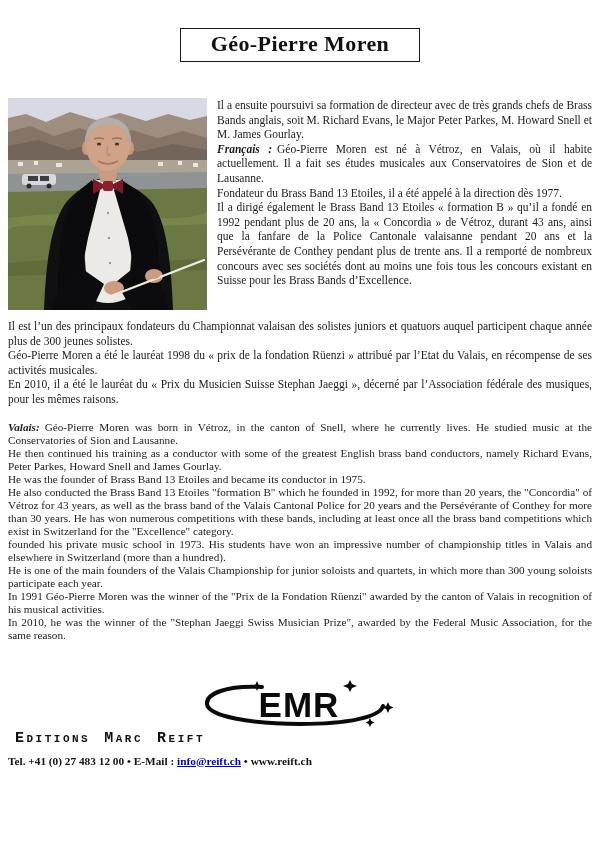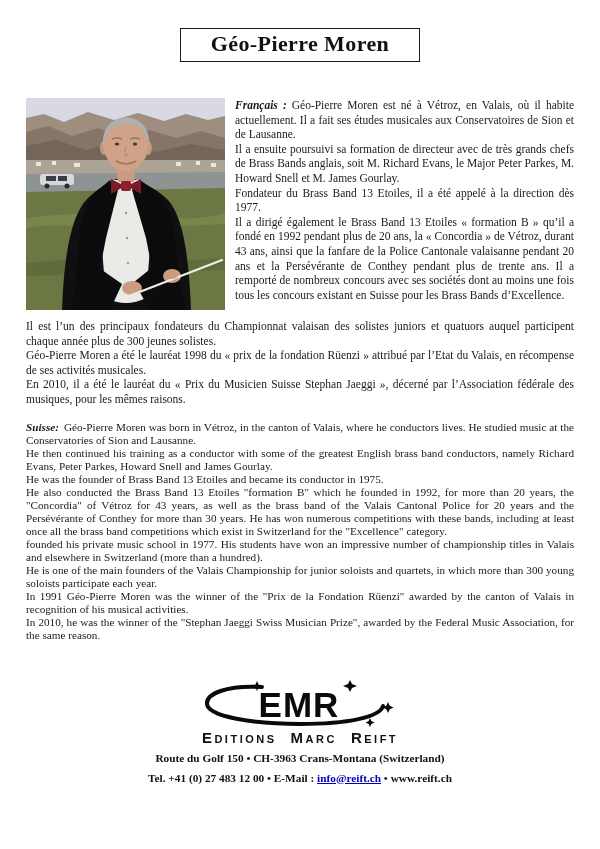--- a/index.html
+++ b/index.html
@@ -1,21 +1,21 @@
 <!DOCTYPE html>
 <html><head>
 <meta charset="utf-8">
 <style>
   html,body { margin:0; padding:0; background:#ffffff; }
   .page {
     position:relative; width:600px; height:849px; margin:0 auto;
     background:#ffffff; overflow:hidden;
     font-family:"Liberation Serif", serif; color:#1a1a1a;
   }
-  .content { padding:0 26px; }
+  .content { padding:0 8px; }
 
   
   .title-box {
     width:fit-content; margin:28px auto 0;
     border:1.6px solid #1a1a1a; padding:2px 30px 4px;
   }
   .title-box .title {
     font-size:22px; font-weight:bold; letter-spacing:0.4px; color:#111;
   }
 
@@ -27,24 +27,24 @@
 
   p { margin:0; text-align:justify; }
   .fr { font-size:11.5px; line-height:14.6px; }
   .en { font-size:11.2px; line-height:13px; }
   .lead { font-weight:bold; font-style:italic; margin-right:5px; }
 
   .full-fr { margin-top:9px; }
   .en-block { margin-top:14px; }
 
   
-  .footer { margin-top:38px; text-align:center; }
+  .footer { margin-top:38px; text-align:left; }
   .logo-svg { display:block; margin:0 auto; }
   .publisher {
-    margin-top:-3px; font-family:Liberation Sans, sans-serif;
+    margin-top:-3px; font-family:Liberation Mono, monospace;
     font-weight:bold; color:#111; letter-spacing:2.5px; white-space:nowrap;
   }
   .pub-word { margin:0 7px; }
   .pub-big { font-size:15px; }
   .pub-rest { font-size:11px; }
   .addr-line { margin-top:5px; font-size:11.3px; font-weight:bold; color:#111; }
   .contact-line { margin-top:8px; font-size:11.3px; font-weight:bold; color:#111; }
   .email-link { color:#0000bb; text-decoration:underline; font-weight:bold; cursor:pointer; }
 </style>
 </head>
@@ -117,56 +117,55 @@
             <path d="M44,212 Q52,176 76,172 L96,186 L84,212 Z" fill="#0c0c0f"></path>
             <path d="M160,212 Q154,172 128,168 L108,184 L124,212 Z" fill="#0c0c0f"></path>
             <ellipse cx="106" cy="190" rx="10" ry="7" fill="#cc9c80"></ellipse>
             <ellipse cx="146" cy="178" rx="9" ry="7" fill="#cc9c80"></ellipse>
             <path d="M98,200 L196,162" stroke="#efece6" stroke-width="2.4" stroke-linecap="round"></path>
             <ellipse cx="146" cy="177" rx="6" ry="4" fill="#cc9c80"></ellipse>
           </g>
         </svg>
       </div>
       <div class="fr-col">
+        <p class="fr"><span>Il a ensuite poursuivi sa formation de directeur avec de très grands chefs de Brass Bands anglais, soit M. Richard Evans, le Major Peter Parkes, M. Howard Snell et M. James Gourlay.</span></p>
         <p class="fr"><i class="lead">Français :</i><span>Géo-Pierre Moren est né à Vétroz, en Valais, où il habite actuellement. Il a fait ses études musicales aux Conservatoires de Sion et de Lausanne.</span></p>
-        <p class="fr"><span>Il a ensuite poursuivi sa formation de directeur avec de très grands chefs de Brass Bands anglais, soit M. Richard Evans, le Major Peter Parkes, M. Howard Snell et M. James Gourlay.</span></p>
         <p class="fr"><span>Fondateur du Brass Band 13 Etoiles, il a été appelé à la direction dès 1977.</span></p>
         <p class="fr"><span>Il a dirigé également le Brass Band 13 Etoiles « formation B » qu’il a fondé en 1992 pendant plus de 20 ans, la « Concordia » de Vétroz, durant 43 ans, ainsi que la fanfare de la Police Cantonale valaisanne pendant 20 ans et la Persévérante de Conthey pendant plus de trente ans. Il a remporté de nombreux concours avec ses sociétés dont au moins une fois tous les concours existant en Suisse pour les Brass Bands d’Excellence.</span></p>
       </div>
     </div>
 
     <div class="full-fr">
       <p class="fr"><span>Il est l’un des principaux fondateurs du Championnat valaisan des solistes juniors et quatuors auquel participent chaque année plus de 300 jeunes solistes.</span></p>
       <p class="fr"><span>Géo-Pierre Moren a été le lauréat 1998 du « prix de la fondation Rüenzi » attribué par l’Etat du Valais, en récompense de ses activités musicales.</span></p>
       <p class="fr"><span>En 2010, il a été le lauréat du « Prix du Musicien Suisse Stephan Jaeggi », décerné par l’Association fédérale des musiques, pour les mêmes raisons.</span></p>
     </div>
 
     <div class="en-block">
-      <p class="en"><i class="lead">Suisse:</i><span>Géo-Pierre Moren was born in Vétroz, in the canton of Valais, where he conductors lives. He studied music at the Conservatories of Sion and Lausanne.</span></p>
+      <p class="en"><i class="lead">Valais:</i><span>Géo-Pierre Moren was born in Vétroz, in the canton of Snell, where he currently lives. He studied music at the Conservatories of Sion and Lausanne.</span></p>
       <p class="en"><span>He then continued his training as a conductor with some of the greatest English brass band conductors, namely Richard Evans, Peter Parkes, Howard Snell and James Gourlay.</span></p>
       <p class="en"><span>He was the founder of Brass Band 13 Etoiles and became its conductor in 1975.</span></p>
       <p class="en"><span>He also conducted the Brass Band 13 Etoiles "formation B" which he founded in 1992, for more than 20 years, the "Concordia" of Vétroz for 43 years, as well as the brass band of the Valais Cantonal Police for 20 years and the Persévérante of Conthey for more than 30 years. He has won numerous competitions with these bands, including at least once all the brass band competitions which exist in Switzerland for the "Excellence" category.</span></p>
-      <p class="en"><span>founded his private music school in 1977. His students have won an impressive number of championship titles in Valais and elsewhere in Switzerland (more than a hundred).</span></p>
+      <p class="en"><span>founded his private music school in 1973. His students have won an impressive number of championship titles in Valais and elsewhere in Switzerland (more than a hundred).</span></p>
       <p class="en"><span>He is one of the main founders of the Valais Championship for junior soloists and quartets, in which more than 300 young soloists participate each year.</span></p>
       <p class="en"><span>In 1991 Géo-Pierre Moren was the winner of the "Prix de la Fondation Rüenzi" awarded by the canton of Valais in recognition of his musical activities.</span></p>
       <p class="en"><span>In 2010, he was the winner of the "Stephan Jaeggi Swiss Musician Prize", awarded by the Federal Music Association, for the same reason.</span></p>
     </div>
 
     <div class="footer">
       <svg class="logo-svg" width="204" height="52" viewBox="0 0 204 52">
         <path d="M64,7 C28,5 8,14 9,24 C10,36 52,44 102,44 C150,44 182,37 185,26" fill="none" stroke="#0a0a0a" stroke-width="4" stroke-linecap="round"></path>
         <text x="101" y="37" text-anchor="middle" font-size="35" font-weight="bold" letter-spacing="1" fill="#0a0a0a" stroke="#ffffff" stroke-width="2.4" paint-order="stroke" style="font-family:'Liberation Sans',sans-serif">EMR</text>
         <g fill="#0a0a0a">
           <path d="M59,1 L60.5,4.5 L64,6 L60.5,7.5 L59,11 L57.5,7.5 L54,6 L57.5,4.5 Z"></path>
           <path d="M152,0 L154,4 L159,6 L154,8 L152,12 L150,8 L145,6 L150,4 Z"></path>
           <path d="M190,22 L191.7,25.7 L195.5,27.5 L191.7,29.3 L190,33 L188.3,29.3 L184.5,27.5 L188.3,25.7 Z"></path>
           <path d="M172,38 L173.4,41 L176.5,42.5 L173.4,44 L172,47 L170.6,44 L167.5,42.5 L170.6,41 Z"></path>
         </g>
       </svg>
       <div class="publisher">
         <span class="pub-word"><span class="pub-big">E</span><span class="pub-rest">DITIONS</span></span><span class="pub-word"><span class="pub-big">M</span><span class="pub-rest">ARC</span></span><span class="pub-word"><span class="pub-big">R</span><span class="pub-rest">EIFT</span></span>
       </div>
-      <div class="addr-line">Route du Golf 150 • CH-3963 Crans-Montana (Switzerland)</div>
       <div class="contact-line"><span>Tel. +41 (0) 27 483 12 00 • E-Mail : </span><a class="email-link">info@reift.ch</a><span> • </span><span>www.reift.ch</span></div>
     </div>
 
   </div>
 </div>
 
 </body></html>

